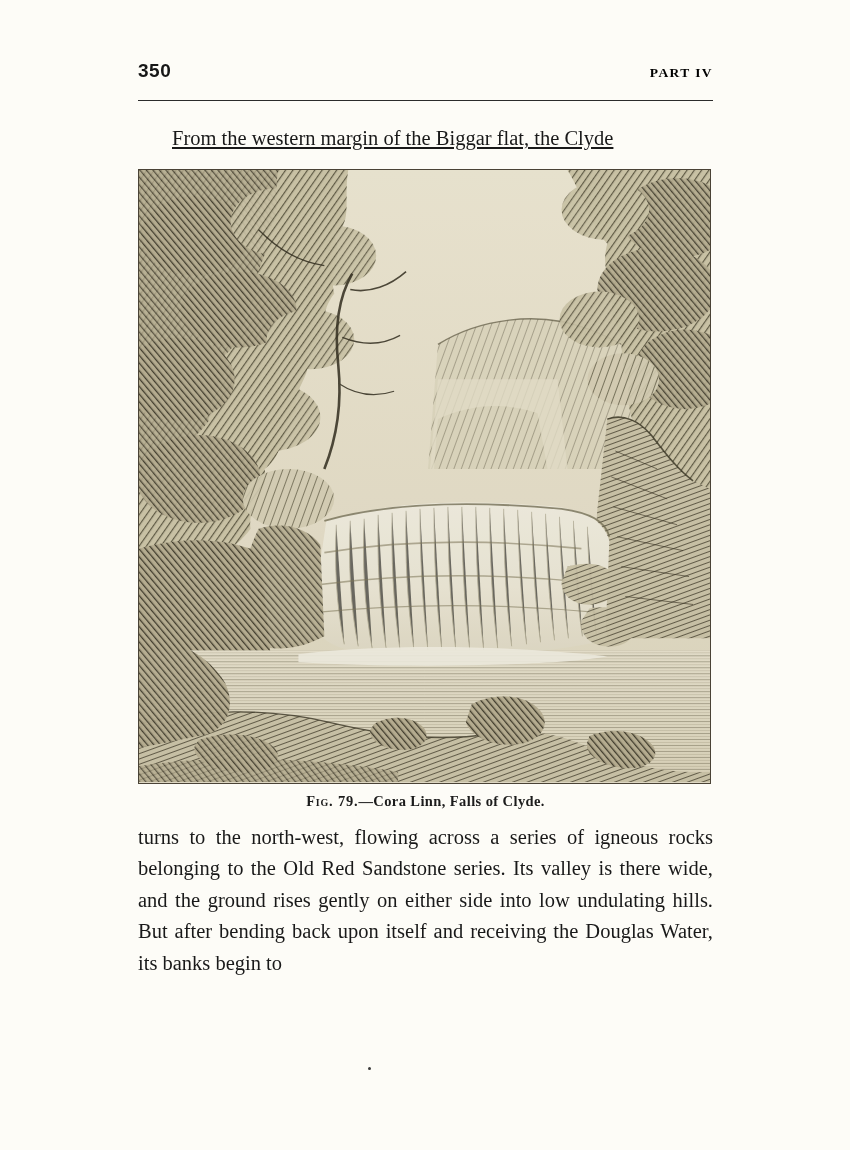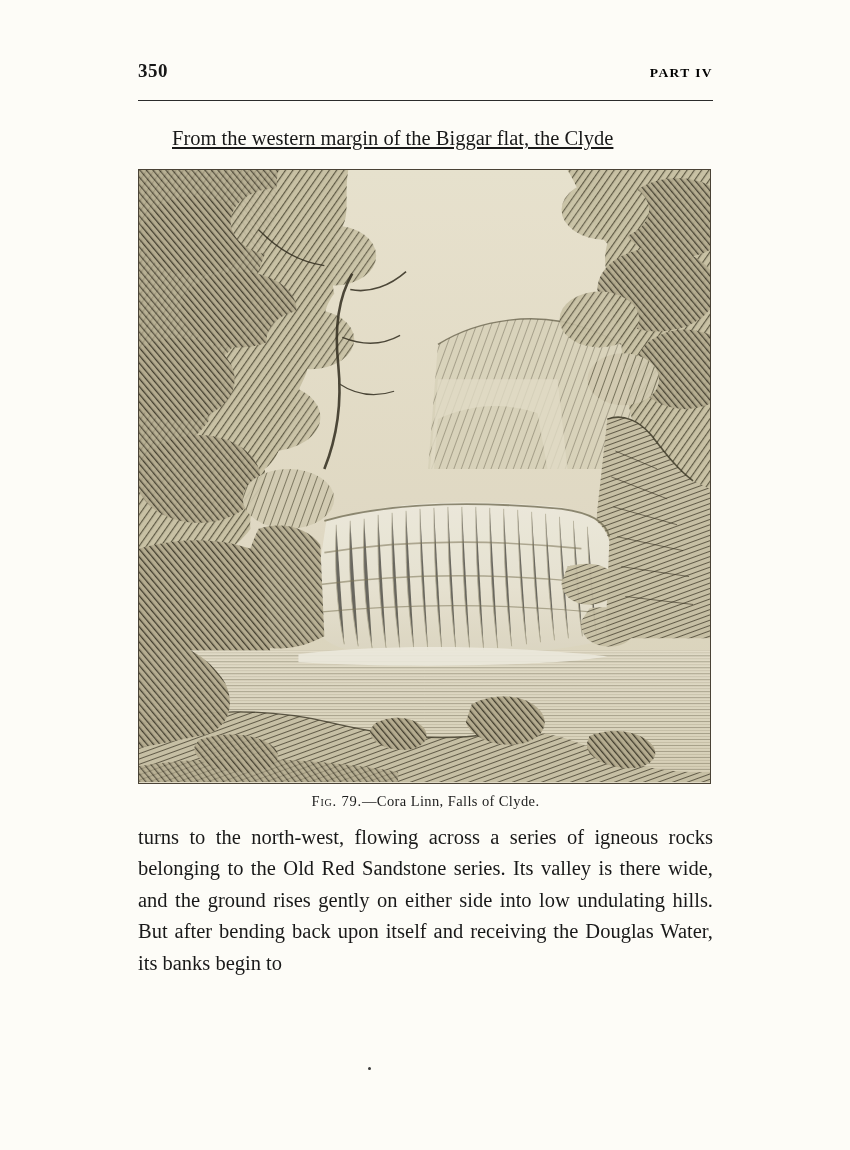--- a/index.html
+++ b/index.html
@@ -30,21 +30,21 @@
   .running-head {
     position: relative;
     height: 34px;
     display: flex;
     align-items: flex-start;
     justify-content: space-between;
     border-bottom: 1.5px solid #2b2b2b;
     padding-bottom: 6px;
   }
   .folio {
-    font-family: Liberation Serif, serif;
+    font-family: Liberation Sans, sans-serif;
     font-size: 19px;
     font-weight: bold;
     letter-spacing: 0.5px;
     color: #171717;
     width: 90px;
     text-align: left;
   }
   .head-title {
     flex: 1;
     text-align: center;
@@ -82,20 +82,21 @@
     text-decoration: underline;
   }
   .para + .para {
     margin-top: 0px;
   }
   
   figure.plate {
     margin: 14px 0 0 0;
     padding: 0;
     width: 575px;
+    font-weight: bold;
   }
   .plate-frame {
     width: 573px;
     height: 615px;
     border: 1px solid #4a4336;
     box-sizing: border-box;
     overflow: hidden;
     position: relative;
     background: #ddd6c2;
   }

